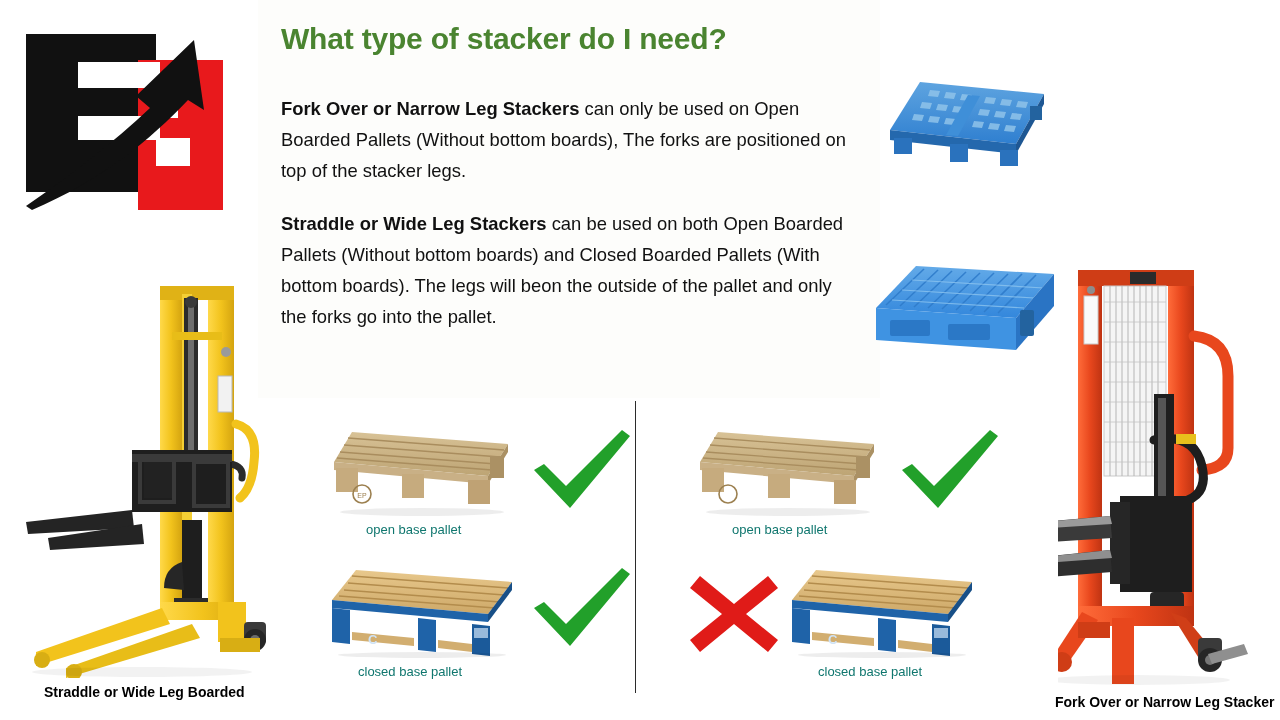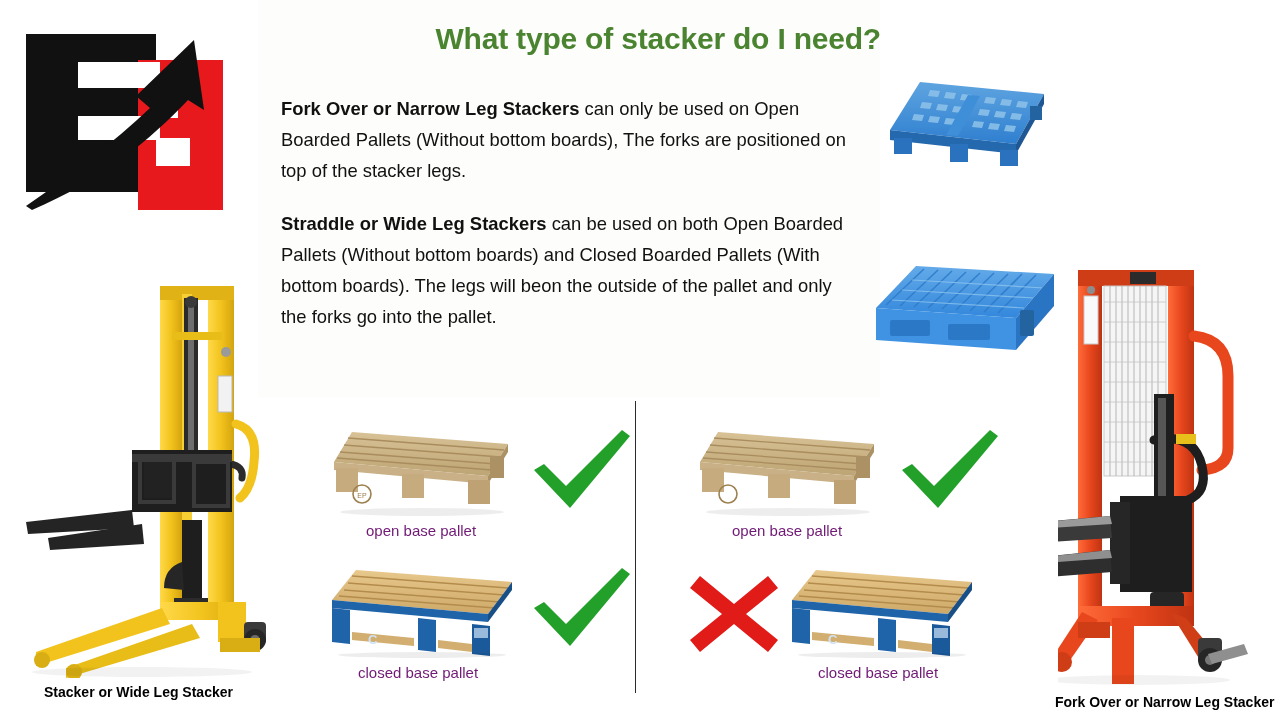--- a/index.html
+++ b/index.html
@@ -13,33 +13,32 @@
 
   
   .text-panel{
     position:absolute;left:258px;top:0;width:622px;height:398px;
     background:#fdfdfb;
   }
   .title{
     position:absolute;left:281px;top:22px;width:600px;
     font-size:30px;font-weight:bold;color:#4a8430;
     letter-spacing:-0.2px;
-    text-align:right;
   }
   .para{
     position:absolute;left:281px;width:580px;
     font-size:18.4px;line-height:31px;color:#111;
   }
   .para b{font-weight:bold;}
   #para1{top:93px;}
   #para2{top:208px;}
 
   
   .cap{
-    position:absolute;font-size:15px;color:#701a75;
+    position:absolute;font-size:13px;color:#0f766e;
     white-space:nowrap;
   }
   .stacker-label{
     position:absolute;font-size:14px;font-weight:bold;color:#000;
     white-space:nowrap;
   }
 
   .divider{
     position:absolute;left:635px;top:401px;width:1px;height:292px;
     background:#2b2b2b;
@@ -357,21 +356,21 @@
       <circle cx="20" cy="388" r="8" fill="#d8ae14"></circle>
       <circle cx="52" cy="400" r="8" fill="#d8ae14"></circle>
       <rect x="222" y="350" width="22" height="22" rx="4" fill="#3a3a3a"></rect>
       <circle cx="233" cy="368" r="11" fill="#262626"></circle>
       <circle cx="233" cy="368" r="5" fill="#6b6b6b"></circle>
       <rect x="198" y="366" width="40" height="14" fill="#d8ae14"></rect>
       <ellipse cx="120" cy="400" rx="110" ry="5" fill="#000" opacity="0.05"></ellipse>
     </svg>
   </div>
 
-  <div class="stacker-label" style="left:44px;top:684px;">Stacker or Wide Leg Stacker</div>
+  <div class="stacker-label" style="left:44px;top:684px;">Straddle or Wide Leg Boarded</div>
 
   <div class="art" style="left:1058px;top:262px;width:200px;height:428px;">
     <svg viewBox="0 0 200 428">
       <defs>
         <linearGradient id="red" x1="0" y1="0" x2="1" y2="0">
           <stop offset="0" stop-color="#ff6c3a"></stop>
             <stop offset="0.5" stop-color="#e8471d"></stop>
           <stop offset="1" stop-color="#bf3312"></stop>
         </linearGradient>
       </defs>

